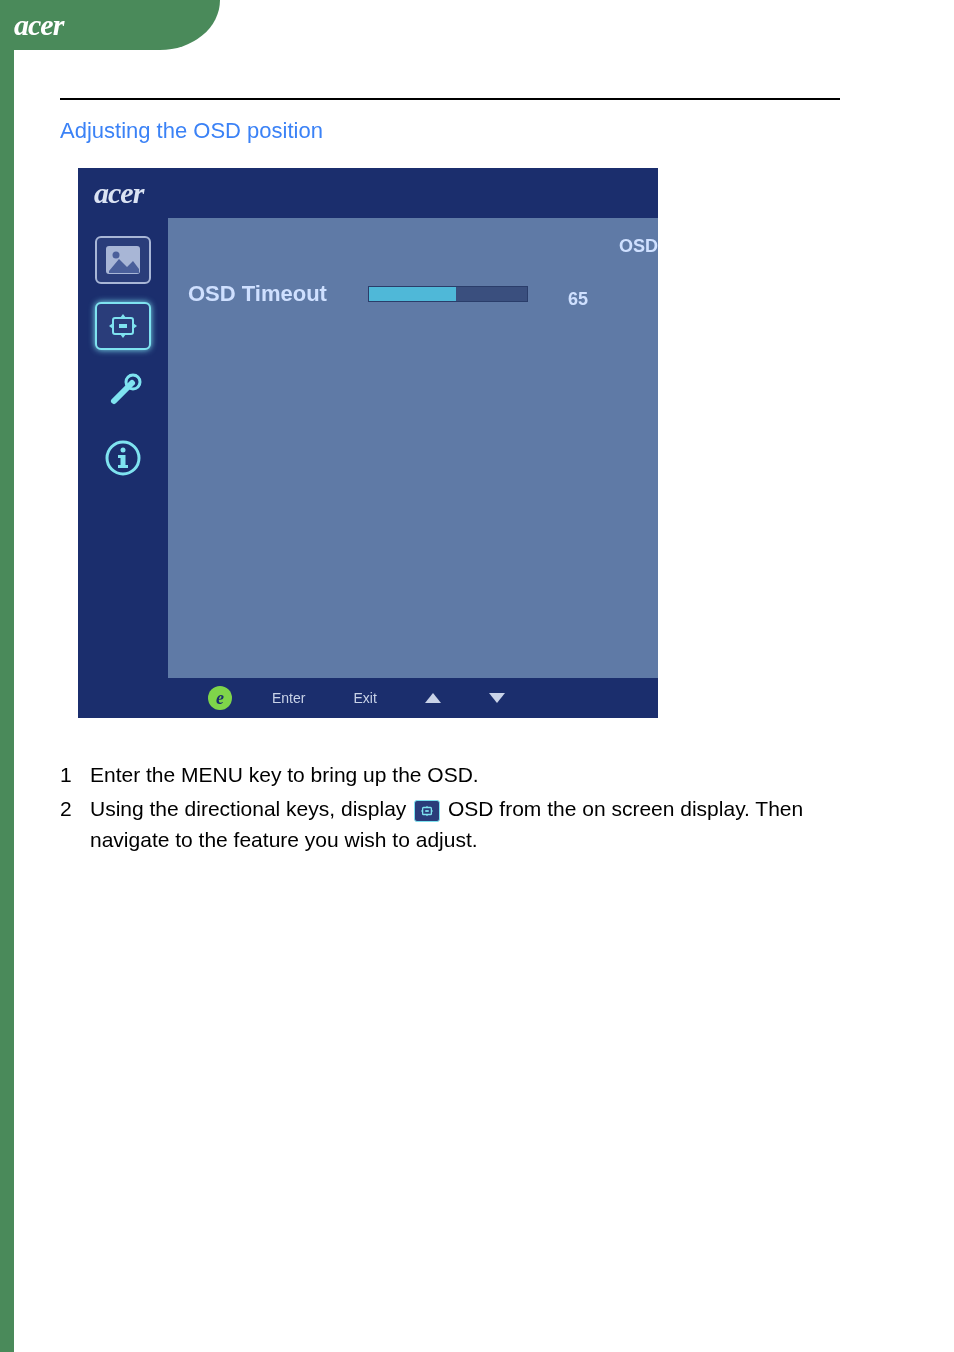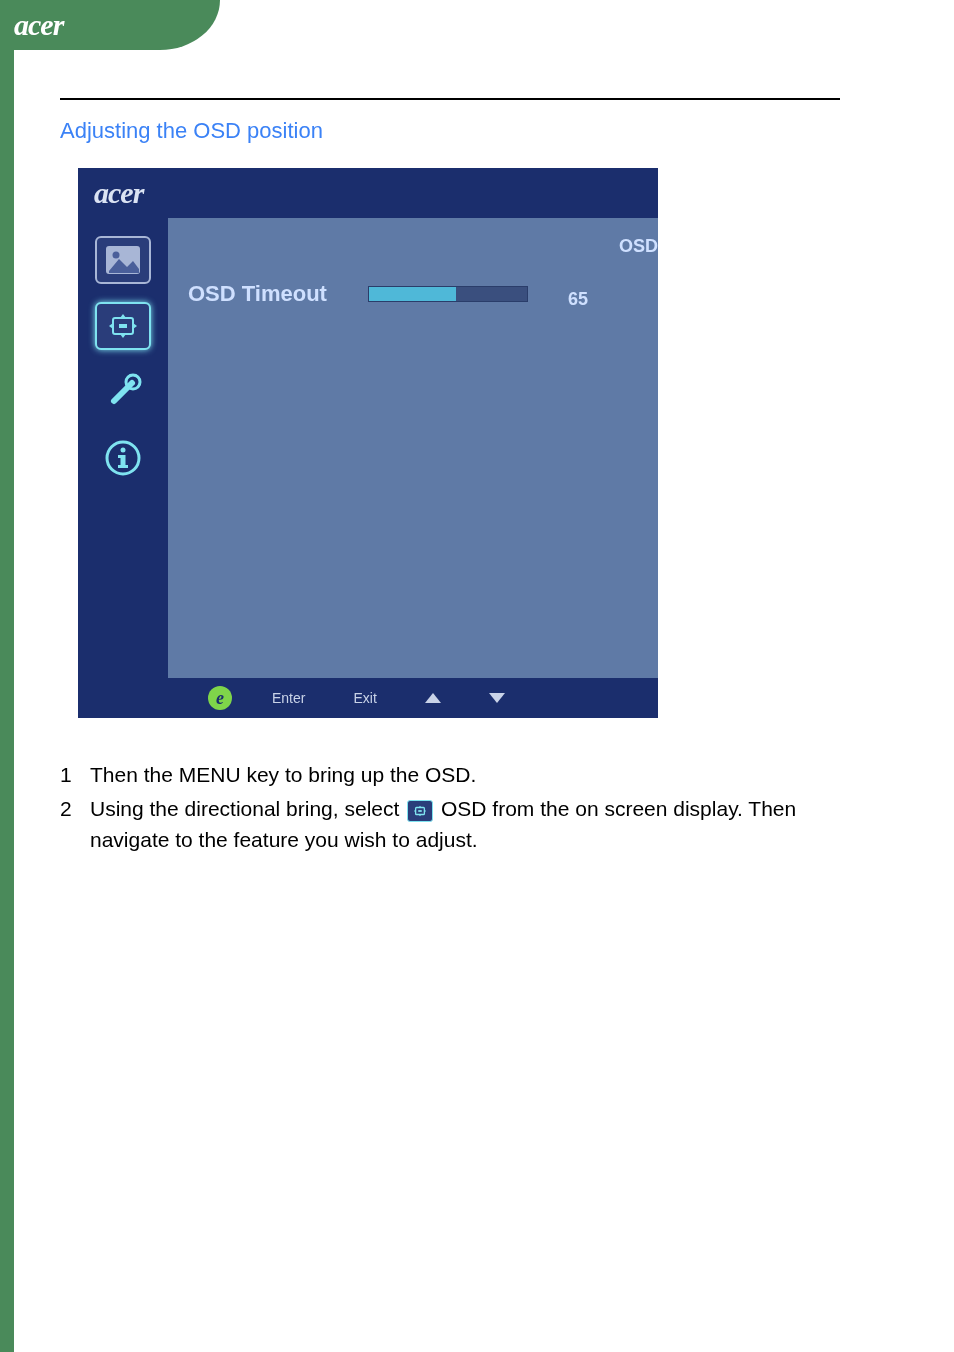--- a/index.html
+++ b/index.html
@@ -280,26 +280,26 @@
     <div class="footer-gap"></div>
     <div class="footer-item">
         <div class="arrow-down"></div>
       </div>
   </div>
 </div>
 
 <div class="instructions">
   <div class="instr-row">
     <div class="instr-num">1</div>
-    <div class="instr-text">Then the MENU key to bring up the OSD.</div>
+    <div class="instr-text">Enter the MENU key to bring up the OSD.</div>
   </div>
   <div class="instr-row">
     <div class="instr-num">2</div>
     <div class="instr-text">
-      <span>Using the directional bring, select </span><span class="inline-icon">
+      <span>Using the directional keys, display </span><span class="inline-icon">
         <svg width="18" height="14" viewBox="0 0 40 32">
           <rect x="10" y="8" width="20" height="16" rx="2" fill="none" stroke="#7fe3f0" stroke-width="3"></rect>
           <rect x="16" y="14" width="8" height="4" fill="#7fe3f0"></rect>
           <path d="M20 4 L17 8 L23 8 Z" fill="#7fe3f0"></path>
           <path d="M20 28 L17 24 L23 24 Z" fill="#7fe3f0"></path>
           <path d="M6 16 L10 13 L10 19 Z" fill="#7fe3f0"></path>
           <path d="M34 16 L30 13 L30 19 Z" fill="#7fe3f0"></path>
         </svg>
       </span><span> OSD from the on screen display. Then navigate to the feature you wish to adjust.</span>
     </div>

